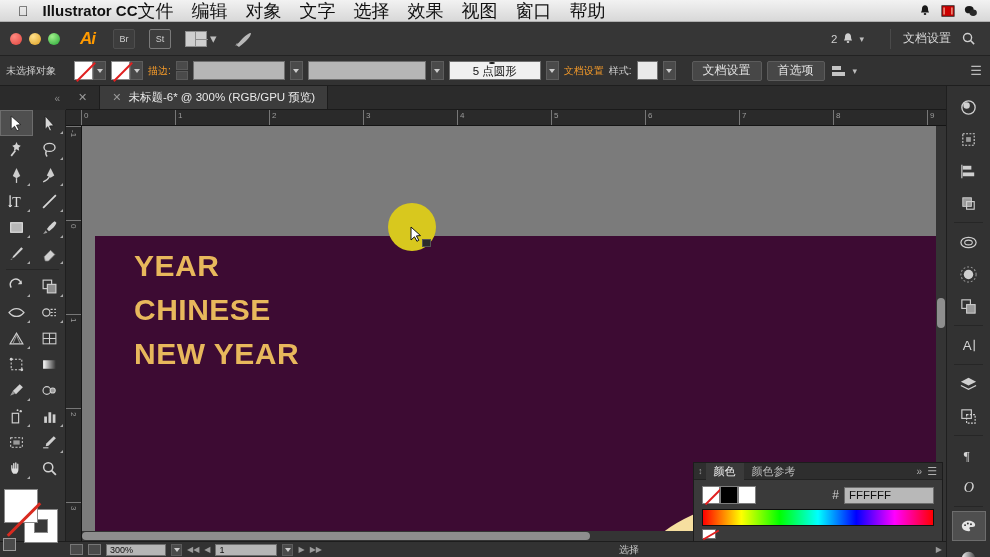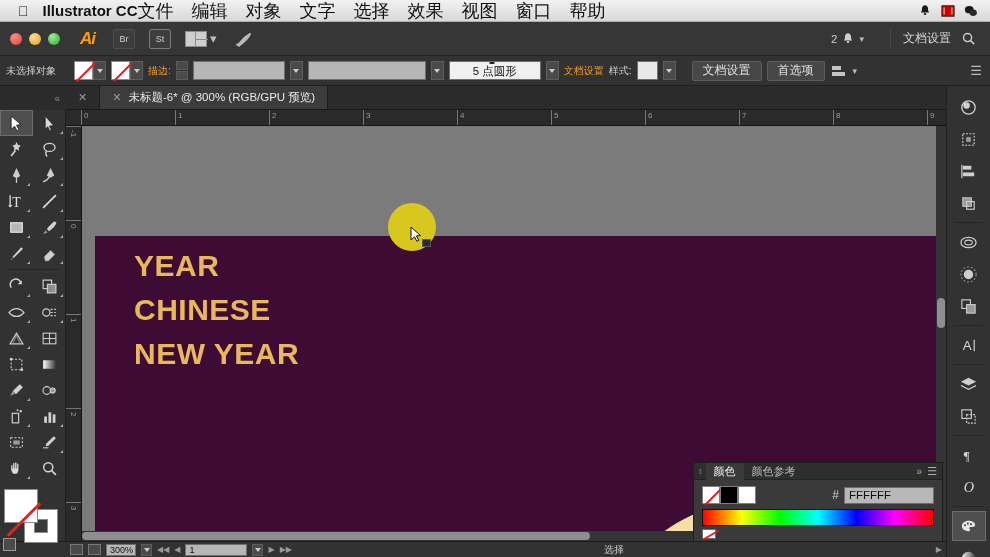--- a/index.html
+++ b/index.html
@@ -724,21 +724,21 @@
             </linearGradient>
           </defs>
         </svg>
     </div>
   </div>
 
   <div class="sb-left"></div>
   <div class="statusbar">
     <span class="sb-ico"></span>
     <span class="sb-ico"></span>
-    <span class="sb-fld" style="width:30px">300%</span>
+    <span class="sb-fld" style="width:60px">300%</span>
     <span class="mini-arrow" style="height:12px;width:11px">
         <span></span>
       </span>
     <span class="sb-arrow">◀◀</span>
     <span class="sb-arrow">◀</span>
     <span class="sb-fld" style="width:62px">1</span>
     <span class="mini-arrow" style="height:12px;width:11px">
         <span></span>
       </span>
     <span class="sb-arrow">▶</span>

